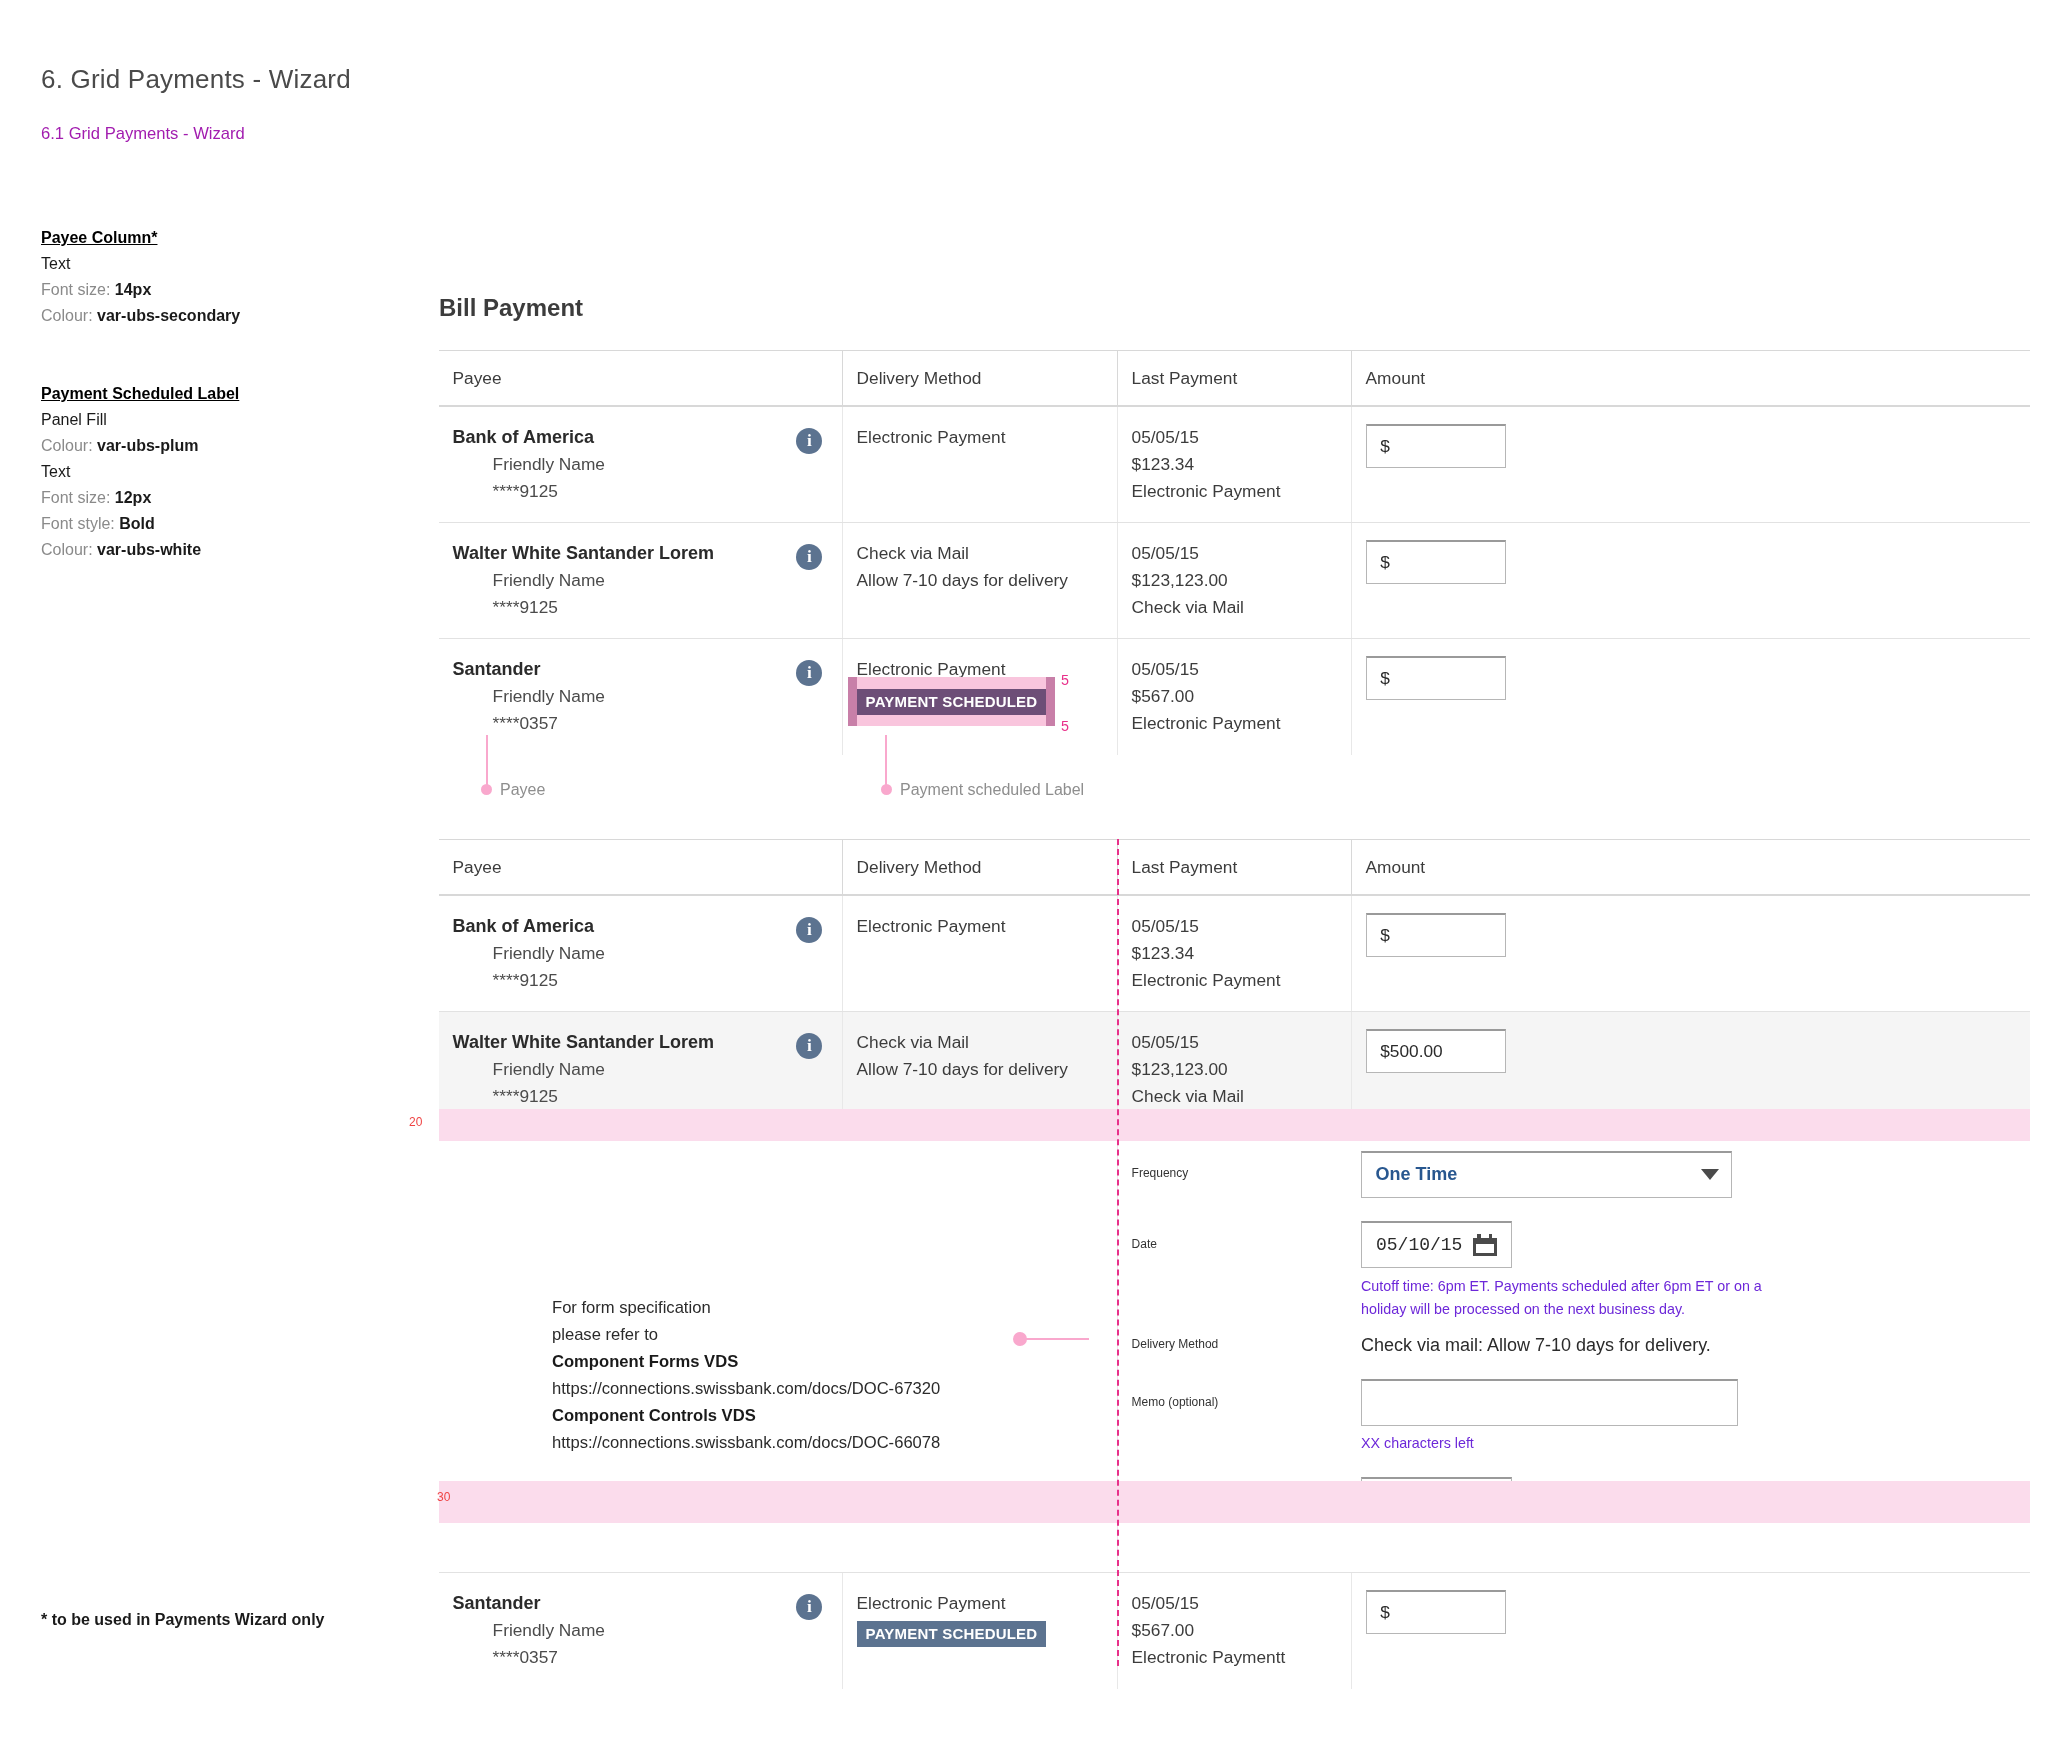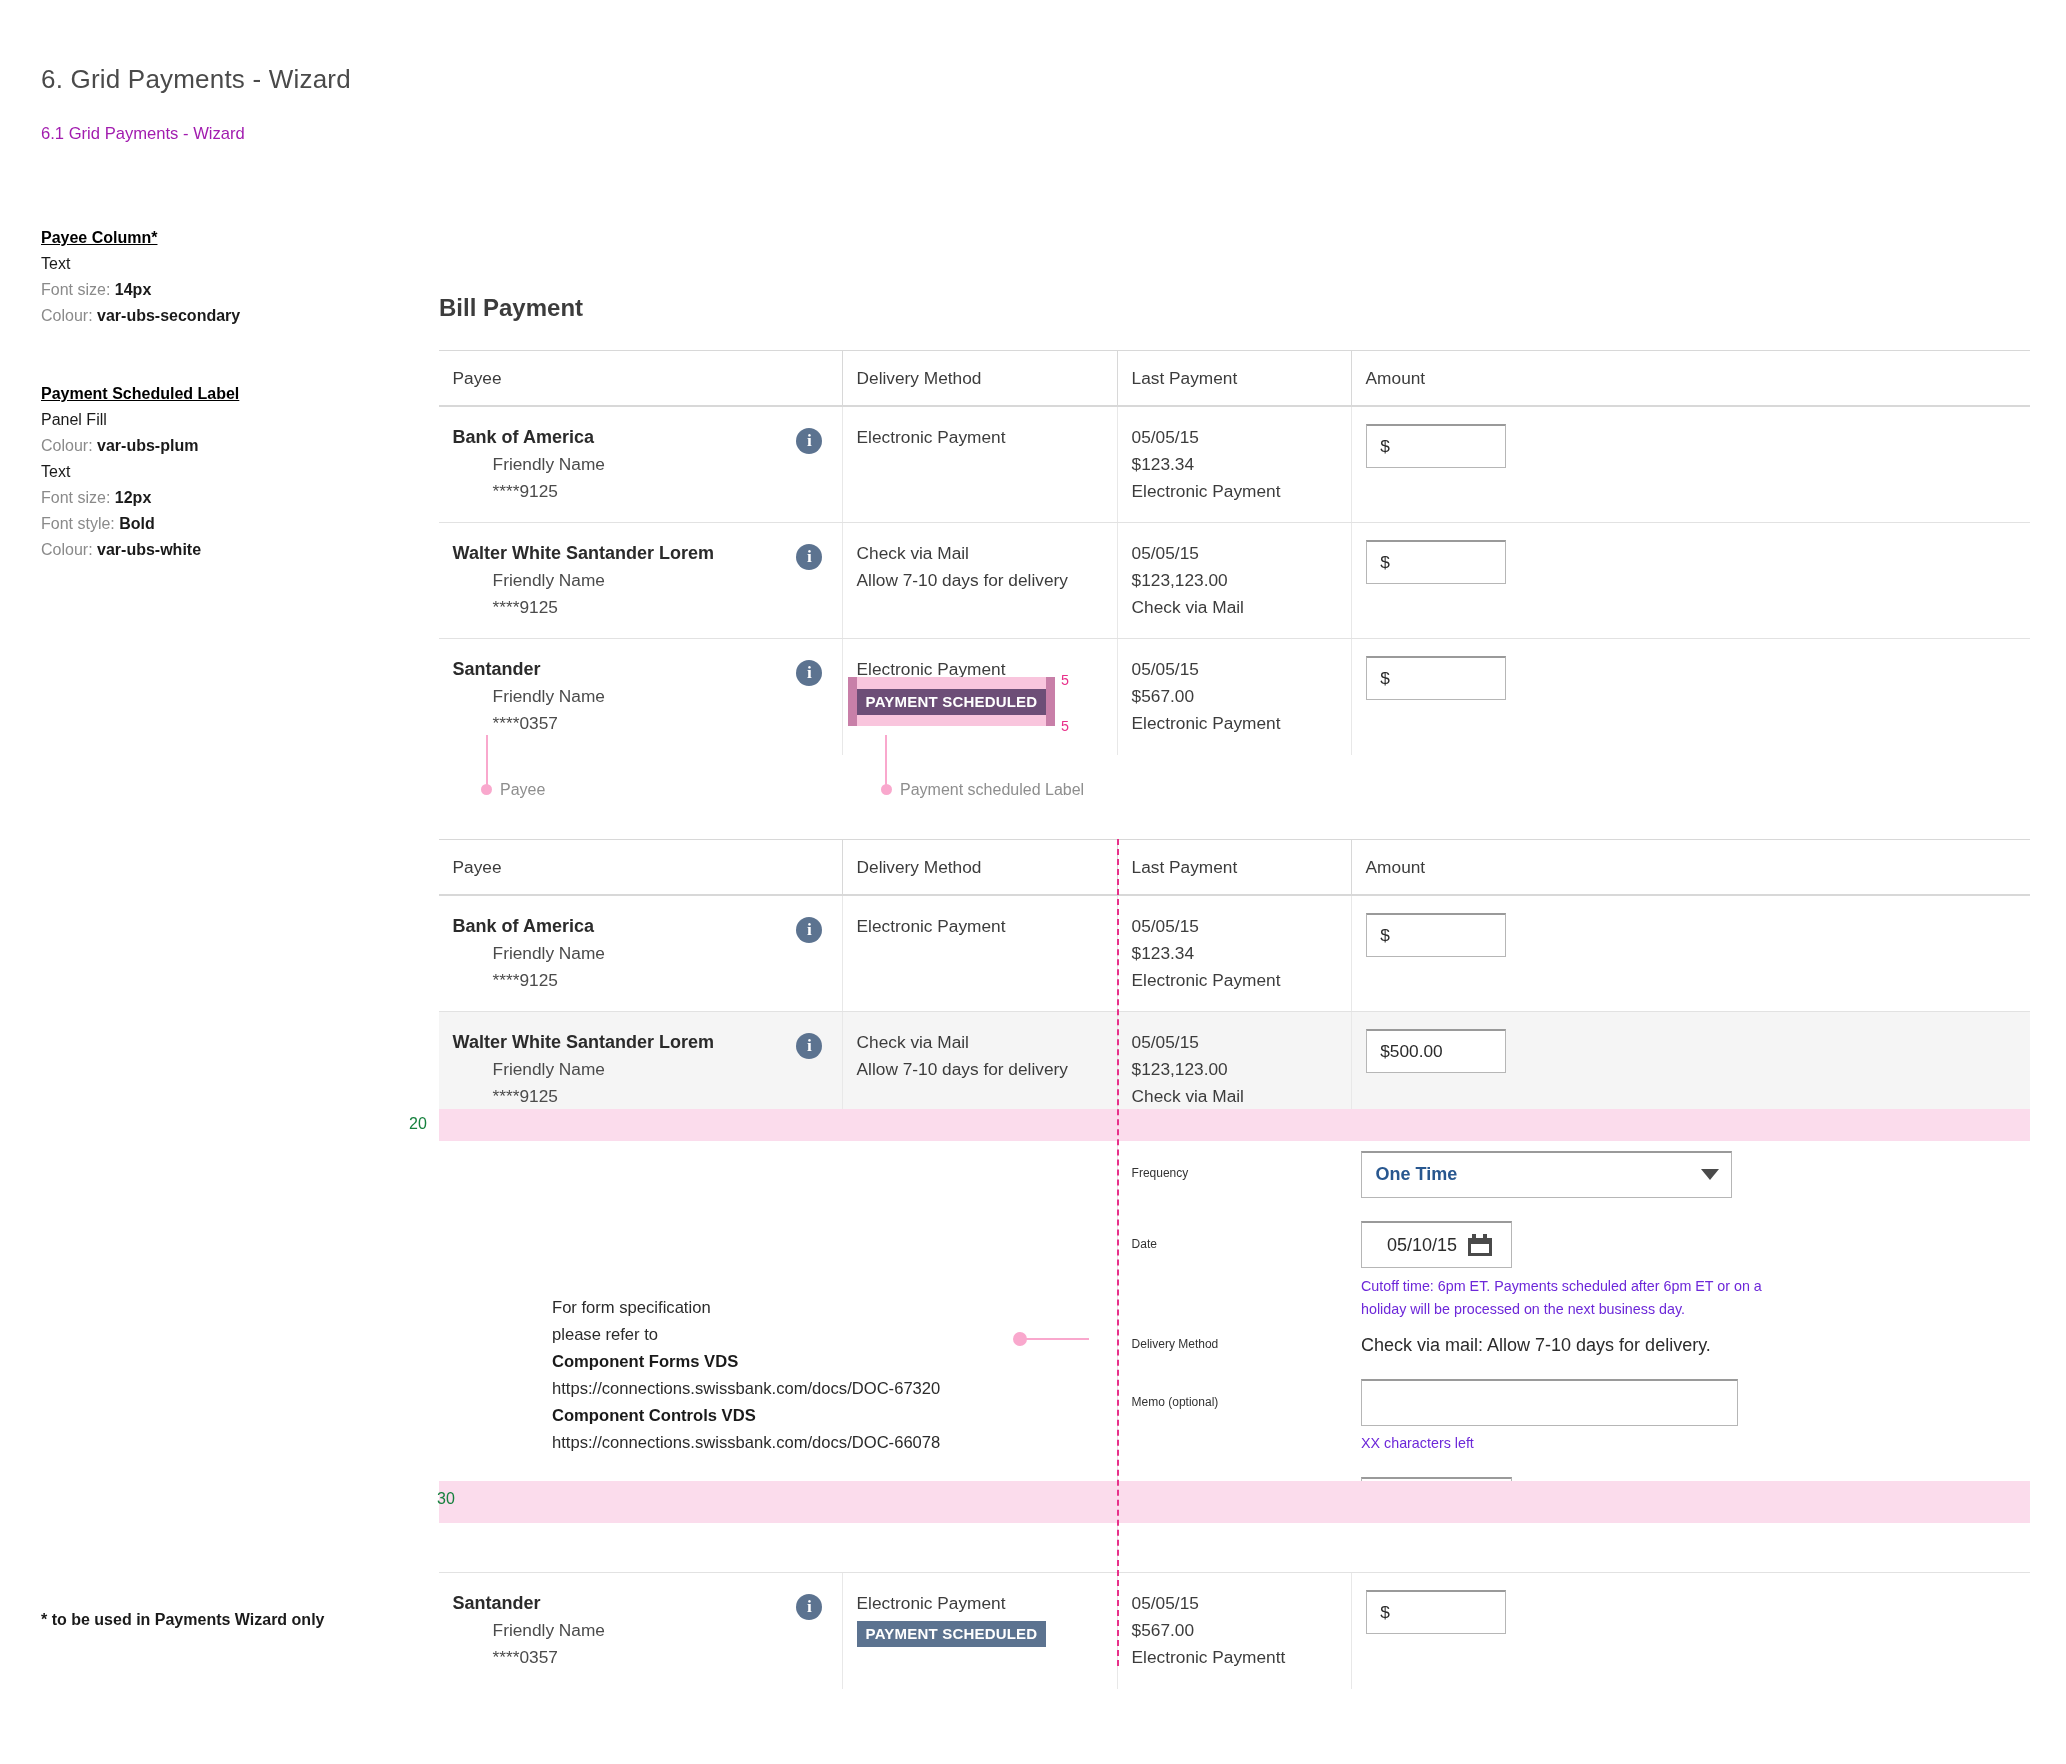--- a/index.html
+++ b/index.html
@@ -113,21 +113,21 @@
   .pad-right{top:-11.3px;bottom:-11.3px;right:-8.3px;width:8.3px;background:#c87fa8;}
   .pad-num{position:absolute;font-size:14.3px;color:#e8308a;font-weight:400;}
 
   
   .callout-line{position:absolute;width:1.5px;background:#f9a8cd;}
   .callout-dot{position:absolute;width:11.3px;height:11.3px;border-radius:50%;background:#f9a8cd;}
   .callout-text{position:absolute;font-size:16px;color:#8e8e8e;}
 
   
   .pink-band{position:absolute;left:439px;width:1591px;background:#fbdcec;}
-  .band-num{position:absolute;font-size:16px;color:#15803d;text-align:right;}
+  .band-num{position:absolute;font-size:12px;color:#ef4444;text-align:right;}
 
   
   #dash-guide{
     position:absolute;
     width:0;border-left:2.3px dashed #e8308a;
   }
 
   
   .form-left{
     position:absolute;
@@ -144,21 +144,21 @@
     padding:0 12px 0 13.6px;
   }
   .sel-val{font-size:18px;font-weight:700;color:#28578f;}
   .caret{width:0;height:0;border-left:9.8px solid transparent;border-right:9.8px solid transparent;border-top:11.3px solid #4a4a4a;}
 
   .datefield{
     box-sizing:border-box;
     width:151px;height:47px;
     border:1.5px solid #b6b6b6;border-top:2.3px solid #9a9a9a;
     background:#fff;
-    display:flex;align-items:center;gap:10.5px;padding-left:25px;
+    display:flex;align-items:center;gap:10.5px;padding-left:14px;font-family:Liberation Mono, monospace;
   }
   .date-val{font-size:18px;color:#2b2b2b;}
   .cal{position:relative;width:24px;height:22.6px;}
   .cal .body{position:absolute;left:0;top:4.5px;width:24px;height:18px;border:3px solid #4a4a4a;box-sizing:border-box;background:#fff;}
   .cal .bar{position:absolute;left:0;top:4.5px;width:24px;height:5.3px;background:#4a4a4a;}
   .cal .p1,.cal .p2{position:absolute;top:0;width:3.8px;height:6px;background:#4a4a4a;}
   .cal .p1{left:4.5px;} .cal .p2{right:4.5px;}
 
   .memo-input{
     box-sizing:border-box;width:377px;height:47px;

